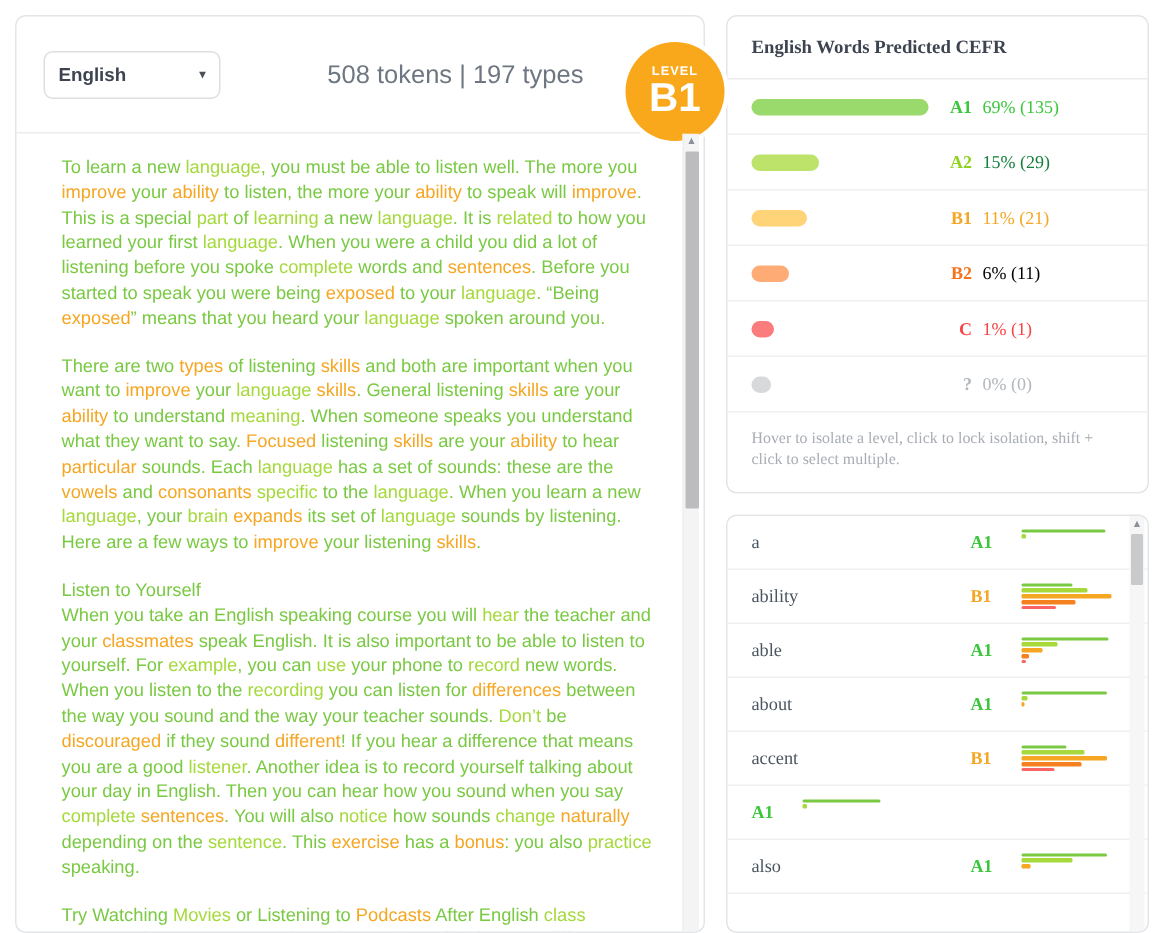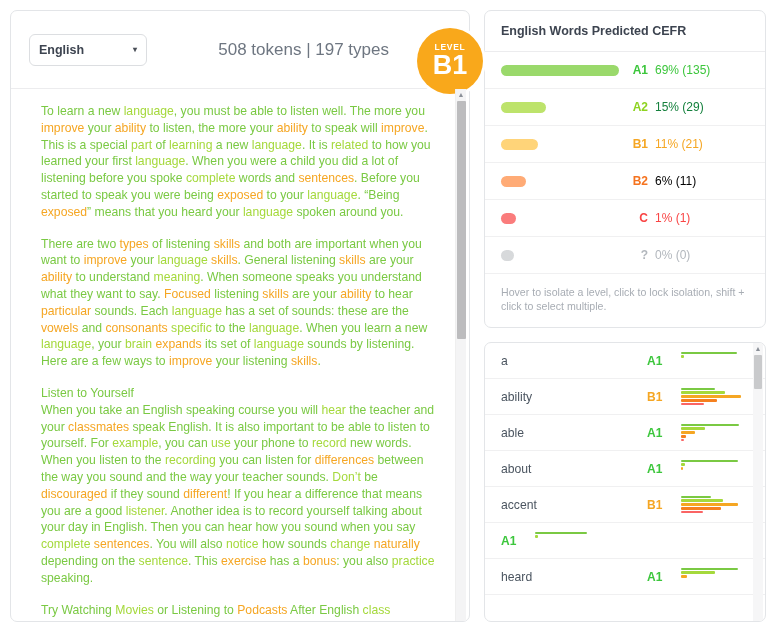--- a/index.html
+++ b/index.html
@@ -144,20 +144,21 @@
     background: #bcbcbe;
     border-radius: 1px;
   }
 
   
   .right-col {
     width: 282px;
     display: flex;
     flex-direction: column;
     gap: 14px;
+    font-family: Liberation Serif, serif;
   }
   .panel {
     background: #fff;
     border: 1px solid #e3e5e8;
     border-radius: 7px;
     overflow: hidden;
   }
   .panel-head {
     padding: 13px 16px;
     font-size: 12.5px;
@@ -400,21 +401,21 @@
               <div class="word-level" style="color: rgb(60, 198, 60);">A1</div>
               <div class="spark">
                 <i style="width: 52px; background: rgb(122, 201, 67);"></i>
                 <i style="width: 3px; background: rgb(165, 217, 60);"></i>
                 <i style="width: 0px; background: rgb(245, 166, 35);"></i>
                 <i style="width: 0px; background: rgb(245, 128, 31);"></i>
                 <i style="width: 0px; background: rgb(250, 100, 100);"></i>
               </div>
             </div>
             <div class="word-row">
-              <div class="word-text">heard</div>
+              <div class="word-text">also</div>
               <div class="word-level" style="color: rgb(60, 198, 60);">A1</div>
               <div class="spark">
                 <i style="width: 57px; background: rgb(122, 201, 67);"></i>
                 <i style="width: 34px; background: rgb(165, 217, 60);"></i>
                 <i style="width: 6px; background: rgb(245, 166, 35);"></i>
                 <i style="width: 0px; background: rgb(245, 128, 31);"></i>
                 <i style="width: 0px; background: rgb(250, 100, 100);"></i>
               </div>
             </div>
           </div>

